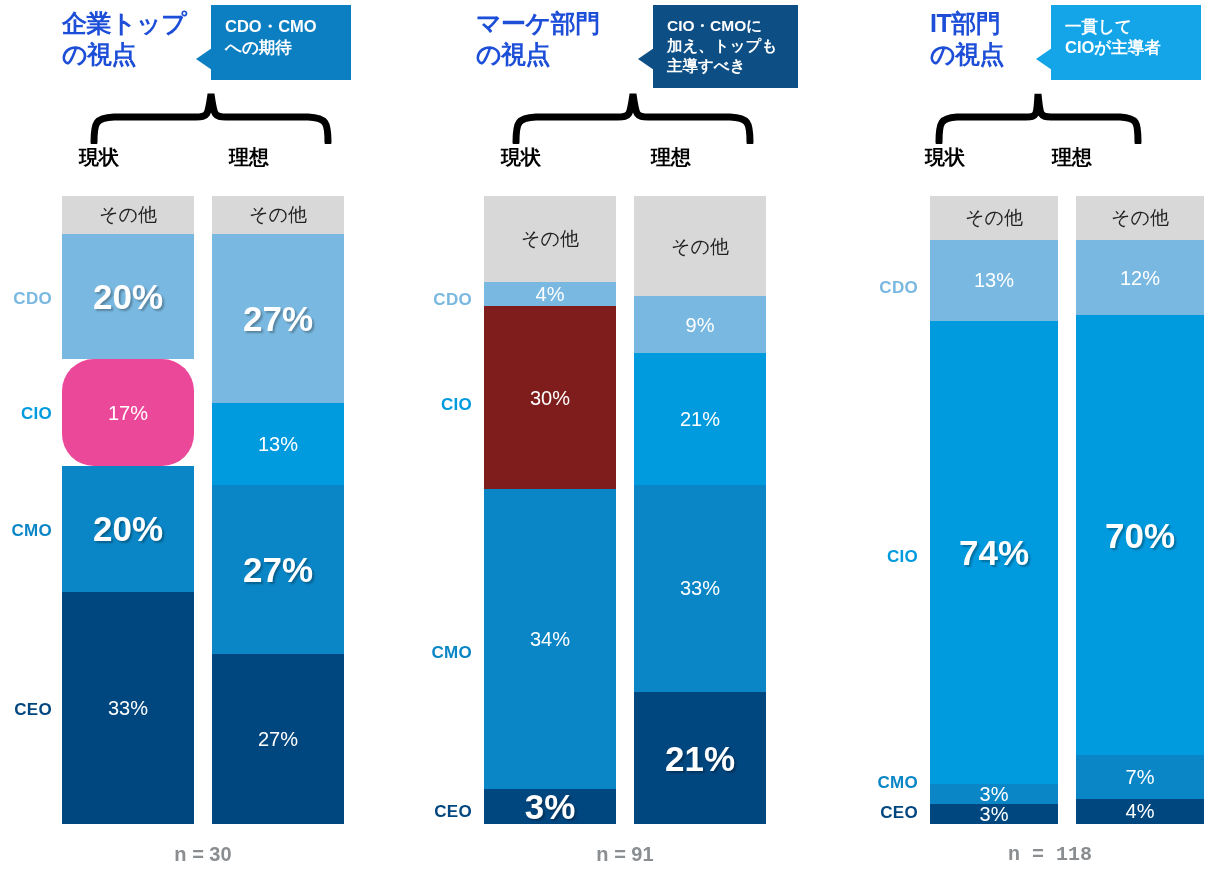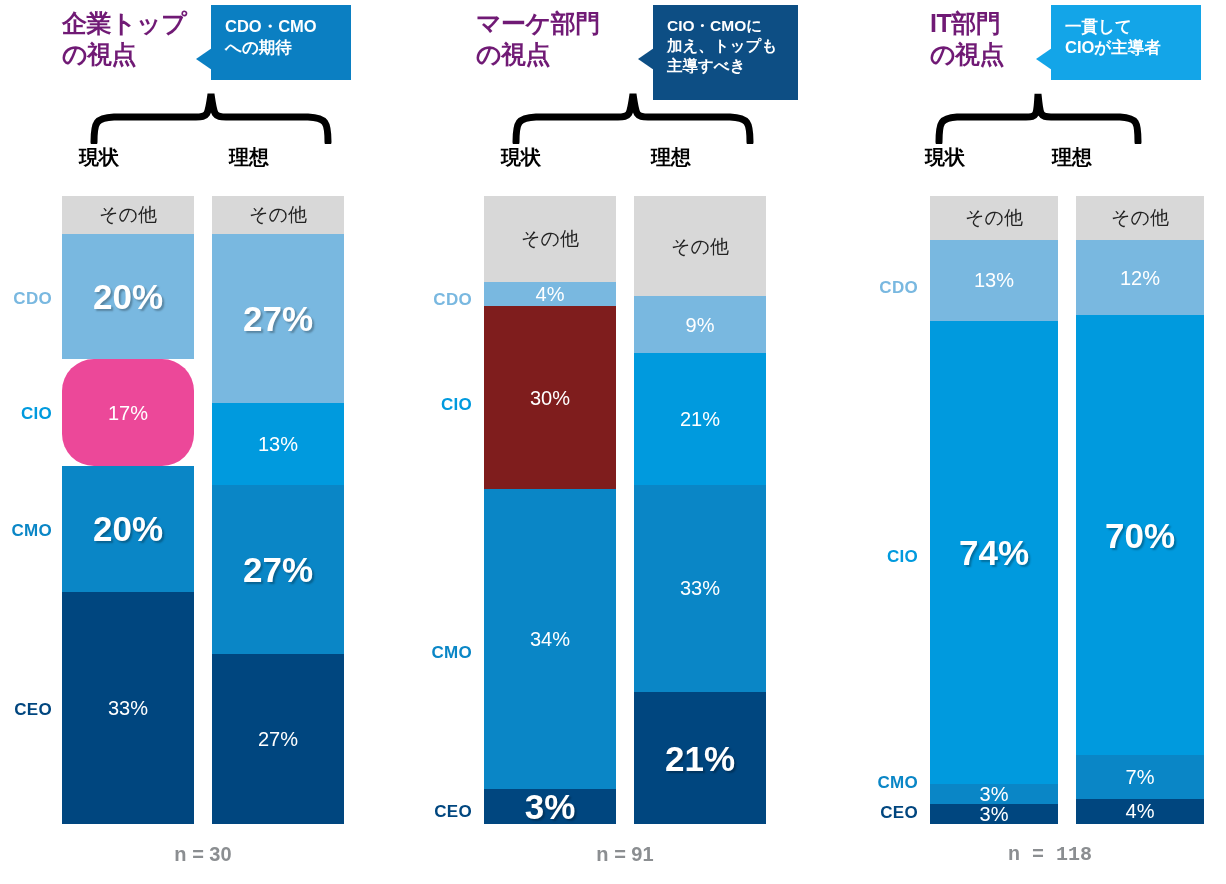--- a/index.html
+++ b/index.html
@@ -25,21 +25,21 @@
   .panel-2 { left: 420px; width: 420px; }
   .panel-3 { left: 860px; width: 366px; }
 
   
   .panel-title {
     position: absolute;
     font-weight: bold;
     font-size: 25px;
     line-height: 1.22;
     letter-spacing: -0.5px;
-    color: #701a75;
+    color: #1d4ed8;
     text-align: left;
     white-space: pre-line;
   }
   .panel-1 .panel-title { left: 62px; top: 8px; }
   .panel-2 .panel-title { left: 56px; top: 8px; }
   .panel-3 .panel-title { left: 70px; top: 8px; }
 
   .callout {
     position: absolute;
     top: 5px;
@@ -56,21 +56,21 @@
     position: absolute;
     left: -15px;
     top: 43px;
     width: 0;
     height: 0;
     border-top: 11px solid transparent;
     border-bottom: 11px solid transparent;
     border-right: 16px solid currentColor;
   }
   .panel-1 .callout { left: 211px; width: 140px; height: 75px; }
-  .panel-2 .callout { left: 233px; width: 145px; height: 95px; font-size: 15.5px;}
+  .panel-2 .callout { left: 233px; width: 145px; height: 83px; font-size: 15.5px;}
   .panel-3 .callout { left: 191px; width: 150px; height: 75px; }
 
   
   .brace-wrap {
     position: absolute;
     top: 88px;
     height: 56px;
   }
   .panel-1 .brace-wrap { left: 86px; width: 250px; }
   .panel-2 .brace-wrap { left: 520px; left: 88px; width: 250px; }

